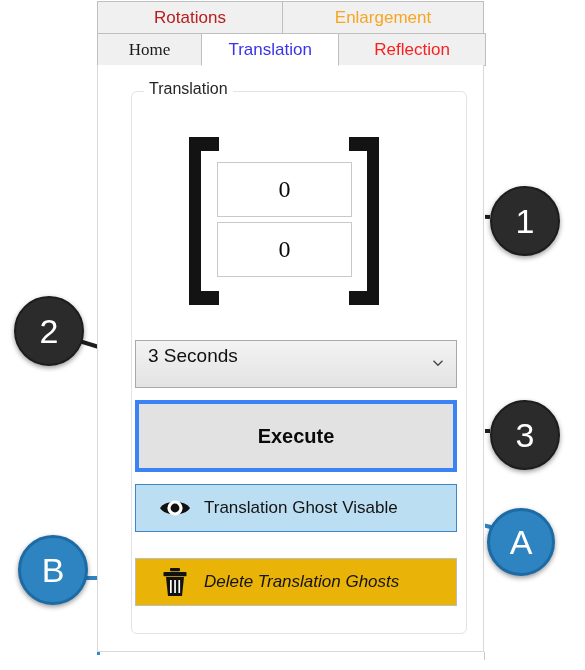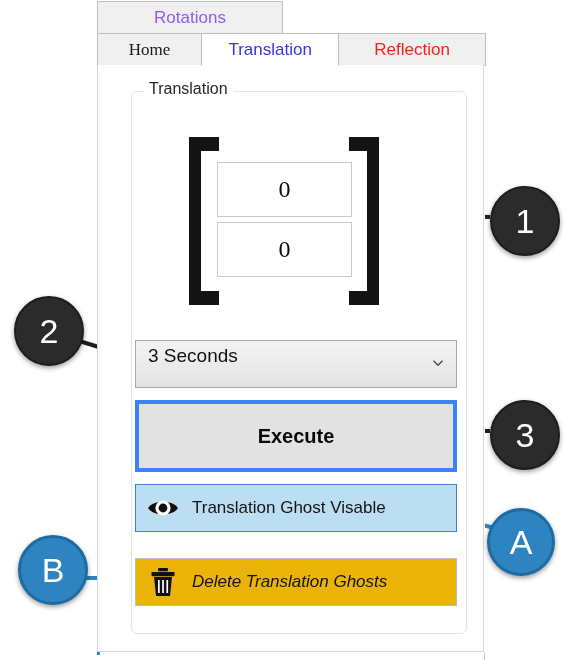--- a/index.html
+++ b/index.html
@@ -77,21 +77,21 @@
     color: #1b1b1b;
     cursor: pointer;
     height: 33px;
     user-select: none;
   }
   .tab.active {
     background: #ffffff;
     border-bottom: 1px solid #ffffff;
     z-index: 5;
   }
-  #tab-rotations   { width: 186px; color: #8b5cf6; }
+  #tab-rotations   { width: 186px; color: #b91c1c; }
   #tab-enlargement { width: 202px; color: #f5a623; }
   #tab-home        { width: 108px; color: #1b1b1b; font-family: Liberation Serif, serif; }
   #tab-translation { width: 142px; color: #3b33e8; }
   #tab-reflection  { width: 152px; color: #fa1f1f; }
 
   
   #tab-content {
     position: absolute;
     left: 0px;
     top: 65px;
@@ -219,21 +219,21 @@
 
   
   .icon-button {
     position: absolute;
     left: 3px;
     width: 322px;
     height: 48px;
     box-sizing: border-box;
     display: flex;
     align-items: center;
-    padding-left: 10px;
+    padding-left: 22px;
     cursor: pointer;
     font-family: "Liberation Sans", sans-serif;
     font-size: 17px;
     color: #141414;
   }
   #ghost-visible-button {
     top: 392px;
     background: #bcdef2;
     border: 1px solid #3d87c8;
   }
@@ -314,20 +314,21 @@
 
 <div id="panel-left-rule"></div>
 <div id="panel-right-rule"></div>
 
 <div id="app-panel">
 
   <div id="tabstrip">
 
     <div class="tab-row" id="tab-row-top">
       <div class="tab" id="tab-rotations">Rotations</div>
+      <div class="tab" id="tab-enlargement">Enlargement</div>
     </div>
 
     <div class="tab-row" id="tab-row-bottom">
       <div class="tab" id="tab-home">Home</div>
       <div class="tab active" id="tab-translation">Translation</div>
       <div class="tab" id="tab-reflection">Reflection</div>
     </div>
   </div>
 
   <div id="tab-content">

